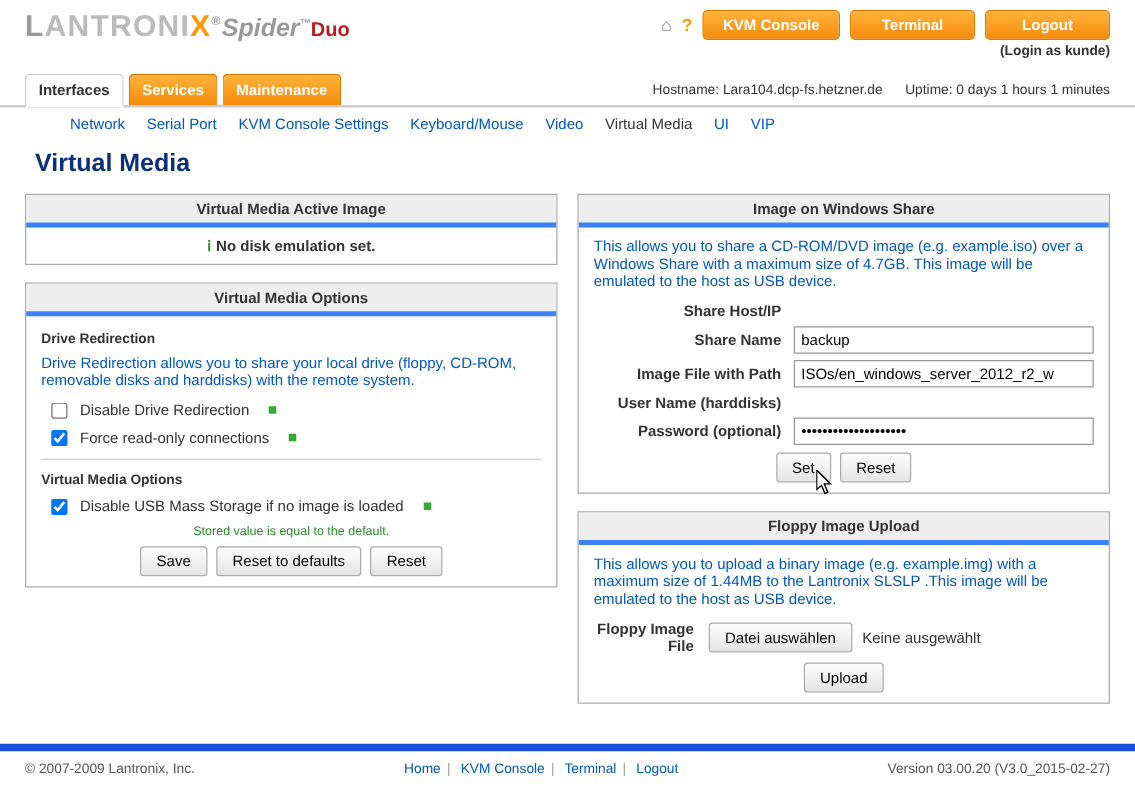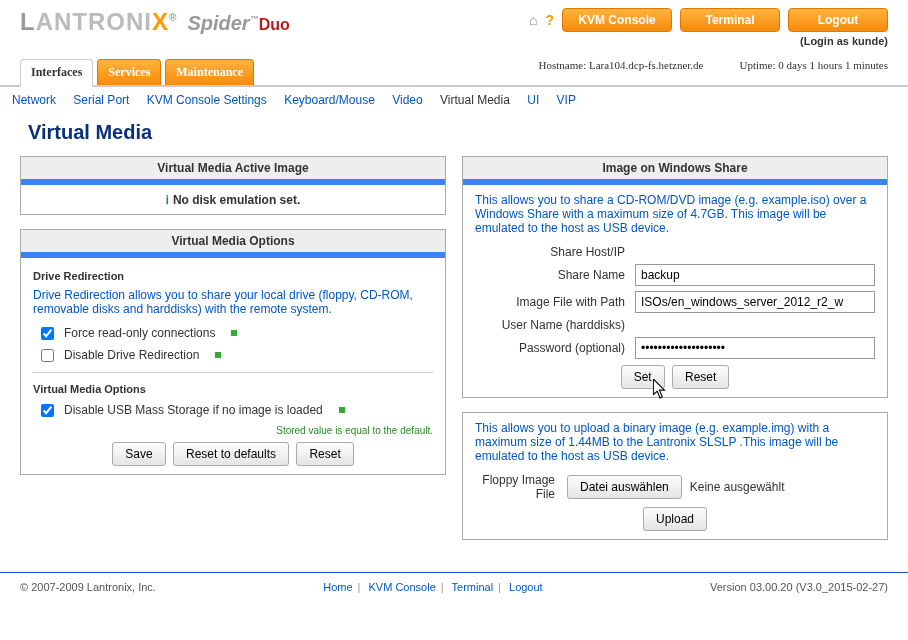--- a/index.html
+++ b/index.html
@@ -1,55 +1,55 @@
 <!DOCTYPE html>
 <html><head>
 <meta charset="utf-8">
 <style>
 * { box-sizing: border-box; margin: 0; padding: 0; }
 body { font-family: Arial, Helvetica, sans-serif; font-size: 12px; color: #333; background: #fff; width: 908px; }
 .header { display: flex; align-items: flex-start; padding: 8px 20px 0 20px; }
-.logo { display: flex; align-items: baseline; gap: 10px; }
+.logo { display: flex; align-items: baseline; }
 .logo-lantronix { font-size: 24px; font-weight: bold; letter-spacing: 1px; color: #999; }
 .logo-lantronix .orange { color: #f90; }
 .logo-spider { font-size: 20px; font-weight: bold; color: #999; font-style: italic; }
 .logo-spider .duo { color: #b91c1c; font-size: 16px; font-style: normal; }
 .header-right { margin-left: auto; text-align: right; }
 .header-icons { display: flex; gap: 8px; align-items: center; justify-content: flex-end; margin-bottom: 2px; }
 .icon-home { color: #888; font-size: 14px; }
 .icon-help { color: #f90; font-size: 14px; font-weight: bold; }
 .btn-orange { display: inline-block; background: linear-gradient(#ffb33c,#f68b0b); color: #fff; font-weight: bold; font-size: 12px; padding: 4px 14px; border-radius: 4px; border: 1px solid #e07800; cursor: pointer; text-align: center; }
 .login-as { font-size: 11px; color: #333; margin-top: 3px; font-weight: bold; }
-.tabs-row { display: flex; padding: 12px 20px 0 20px; border-bottom: 2px solid #ccc; font-family: Liberation Serif, serif; }
+.tabs-row { display: flex; align-items: flex-end; padding: 12px 20px 0 20px; border-bottom: 2px solid #ccc; }
 .tab { background: linear-gradient(#ffb33c,#f68b0b); color: #fff; font-weight: bold; font-size: 12px; padding: 5px 10px; border-radius: 4px 4px 0 0; border: 1px solid #e07800; border-bottom: none; margin-right: 4px; cursor: pointer; }
 .tab.active { background: #fff; color: #333; border: 1px solid #ccc; border-bottom: 2px solid #fff; margin-bottom: -2px; }
-.host-info { margin-left: auto; font-size: 11px; color: #333; padding-bottom: 6px; display: flex; gap: 36px; }
-.subnav { padding: 6px 12px; font-size: 12px; }
+.host-info { margin-left: auto; font-size: 11px; color: #333; padding-bottom: 6px; display: flex; gap: 18px; }
+.subnav { padding: 6px 24px; font-size: 12px; margin-left: 32px; }
 .subnav a { color: #0057c6; text-decoration: none; margin-right: 14px; cursor: pointer; }
 .subnav a.current { color: #333; font-weight: normal; }
 .page-title { color: #0a2f7d; font-size: 20px; font-weight: bold; padding: 8px 20px 12px 28px; }
 .content { display: flex; gap: 16px; padding: 0 20px 18px 20px; }
 .col { flex: 1; }
 .panel { border: 1px solid #aaa; margin-bottom: 14px; background: #fff; }
-.panel-title { background: #eee; text-align: center; font-weight: bold; font-size: 12px; padding: 4px; border-bottom: 6px solid #3b82f6; }
+.panel-title { background: #eee; text-align: center; font-weight: bold; font-size: 12px; padding: 4px; border-bottom: 4px solid #3b82f6; }
 .panel-body { padding: 8px 12px; font-size: 12px; }
 .no-disk { text-align: center; font-weight: bold; padding: 6px; }
 .no-disk .info-icon { color: #2a8a2a; font-weight: bold; margin-right: 4px; }
 .section-label { font-weight: bold; font-size: 11px; margin: 4px 0 6px 0; }
 .blue-text { color: #0057c6; margin-bottom: 10px; }
 .check-row { display: flex; align-items: center; gap: 10px; margin: 8px 0 8px 8px; }
 .green-dot { display: inline-block; width: 6px; height: 6px; background: #3a3; margin-left: 6px; }
 .divider { border-top: 1px solid #ccc; margin: 10px 0; }
-.stored-default { color: #2a8a2a; font-size: 10px; text-align: right; margin: 5px 0; }
+.stored-default { color: #2a8a2a; font-size: 10px; text-align: center; margin: 5px 0; }
 .btn-row { text-align: center; margin-top: 6px; }
 .btn { background: linear-gradient(#fdfdfd,#e4e4e4); border: 1px solid #aaa; border-radius: 3px; padding: 4px 12px; font-size: 12px; cursor: pointer; margin: 0 2px; }
 .form-row { display: flex; align-items: center; margin: 5px 0; }
-.form-label { width: 160px; text-align: right; padding-right: 10px; font-size: 12px; }
+.form-label { width: 160px; text-align: right; padding-right: 10px; font-size: 12px; font-weight: bold; }
 .form-input { flex: 1; border: 1px solid #999; padding: 3px 5px; font-size: 12px; height: 22px; }
-.footer { display: flex; align-items: center; padding: 8px 20px; font-size: 11px; color: #555; border-top: 1px solid #1d4ed8; }
+.footer { display: flex; align-items: center; padding: 8px 20px; font-size: 11px; color: #555; border-top: 6px solid #1d4ed8; }
 .footer-links { margin: 0 auto; }
 .footer-links a { color: #0057c6; text-decoration: none; }
 .footer-sep { color: #999; margin: 0 5px; }
 .cursor { position: absolute; width: 14px; height: 20px; pointer-events: none; }
 input[type=checkbox] { width: 13px; height: 13px; }
 </style>
 </head>
 <body>
 
 <div class="header">
@@ -101,27 +101,27 @@
         <span class="info-icon">ℹ</span><span>No disk emulation set.</span>
       </div>
     </div>
 
     <div class="panel">
       <div class="panel-title">Virtual Media Options</div>
       <div class="panel-body">
         <div class="section-label">Drive Redirection</div>
         <div class="blue-text">Drive Redirection allows you to share your local drive (floppy, CD-ROM, removable disks and harddisks) with the remote system.</div>
         <div class="check-row">
+          <input type="checkbox" style="">
+          <span>Disable Drive Redirection</span>
+          <span class="green-dot"></span>
+        </div>
+        <div class="check-row">
           <input type="checkbox" checked="" style="">
           <span>Force read-only connections</span>
-          <span class="green-dot"></span>
-        </div>
-        <div class="check-row">
-          <input type="checkbox" style="">
-          <span>Disable Drive Redirection</span>
           <span class="green-dot"></span>
         </div>
         <div class="divider"></div>
         <div class="section-label">Virtual Media Options</div>
         <div class="check-row">
           <input type="checkbox" checked="" style="">
           <span>Disable USB Mass Storage if no image is loaded</span>
           <span class="green-dot"></span>
         </div>
         <div class="stored-default">Stored value is equal to the default.</div>
@@ -163,20 +163,21 @@
           <button class="btn">Set</button>
           <button class="btn">Reset</button>
           <svg class="cursor" style="left:178px;top:14px" viewBox="0 0 12 18">
               <path d="M0 0 L0 14 L3.5 11 L6 17 L8 16 L5.5 10 L10 10 Z" fill="#fff" stroke="#000" stroke-width="1"></path>
             </svg>
         </div>
       </div>
     </div>
 
     <div class="panel">
+      <div class="panel-title">Floppy Image Upload</div>
       <div class="panel-body">
         <div class="blue-text">This allows you to upload a binary image (e.g. example.img) with a maximum size of 1.44MB to the Lantronix SLSLP .This image will be emulated to the host as USB device.</div>
         <div class="form-row">
           <div class="form-label" style="width:90px">Floppy Image File</div>
           <button class="btn">Datei auswählen</button>
           <span style="margin-left:6px">Keine ausgewählt</span>
         </div>
         <div class="btn-row">
           <button class="btn">Upload</button>
         </div>

